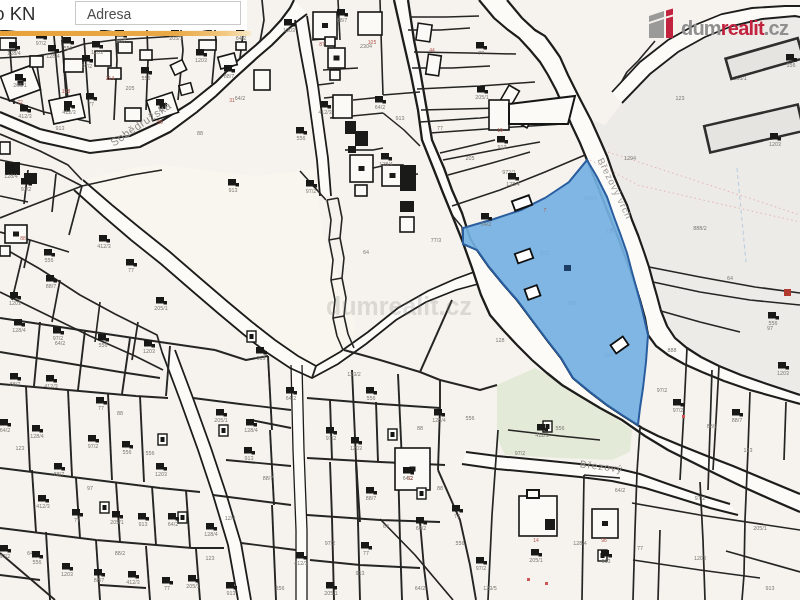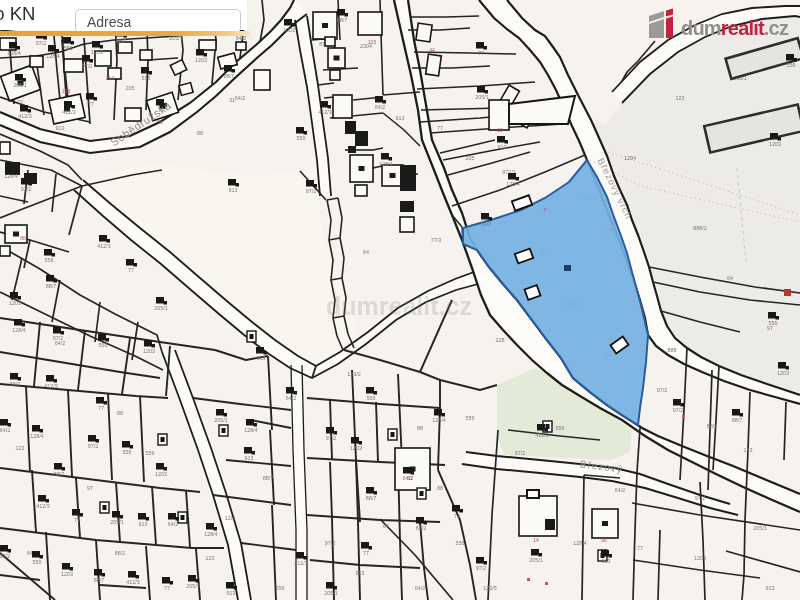--- a/index.html
+++ b/index.html
@@ -1,20 +1,20 @@
 <!DOCTYPE html>
 <html><head>
 <meta charset="utf-8">
 <style>
 html,body{margin:0;padding:0;}
 #stage{position:relative;width:800px;height:600px;overflow:hidden;background:#f6f3ee;font-family:"Liberation Sans",sans-serif;}
 #map{filter:blur(0.65px);position:absolute;left:0;top:0;}
 #topbar{position:absolute;left:0;top:0;width:247px;height:30px;background:#ffffff;filter:blur(0.3px);}
 #kn{position:absolute;left:-16px;top:3px;font-size:18.5px;color:#2e2e2e;}
-#adresa{position:absolute;left:75px;top:9px;width:166px;height:24px;background:#fff;border:1.5px solid #c9c9c9;border-radius:5px;box-sizing:border-box;}
+#adresa{position:absolute;left:75px;top:1px;width:166px;height:24px;background:#fff;border:1.5px solid #c9c9c9;border-radius:0;box-sizing:border-box;}
 #adresa span{position:absolute;left:11px;top:4px;font-size:14px;color:#4e4e4e;}
 #ybar{position:absolute;left:0;top:31px;width:251px;height:5px;background:linear-gradient(to right,#e7a139 0%,#e9a946 70%,#f2c982 90%,#f9e9c8 100%);}
 #logo{position:absolute;left:648px;top:4px;width:150px;height:40px;filter:blur(0.3px);}
 #logotext{position:absolute;left:33px;top:13px;font-size:20px;font-weight:bold;letter-spacing:-0.8px;color:#8f8f8f;}
 #logotext .red{color:#c2233f;}
 </style>
 </head>
 <body>
 <div id="stage">
 

